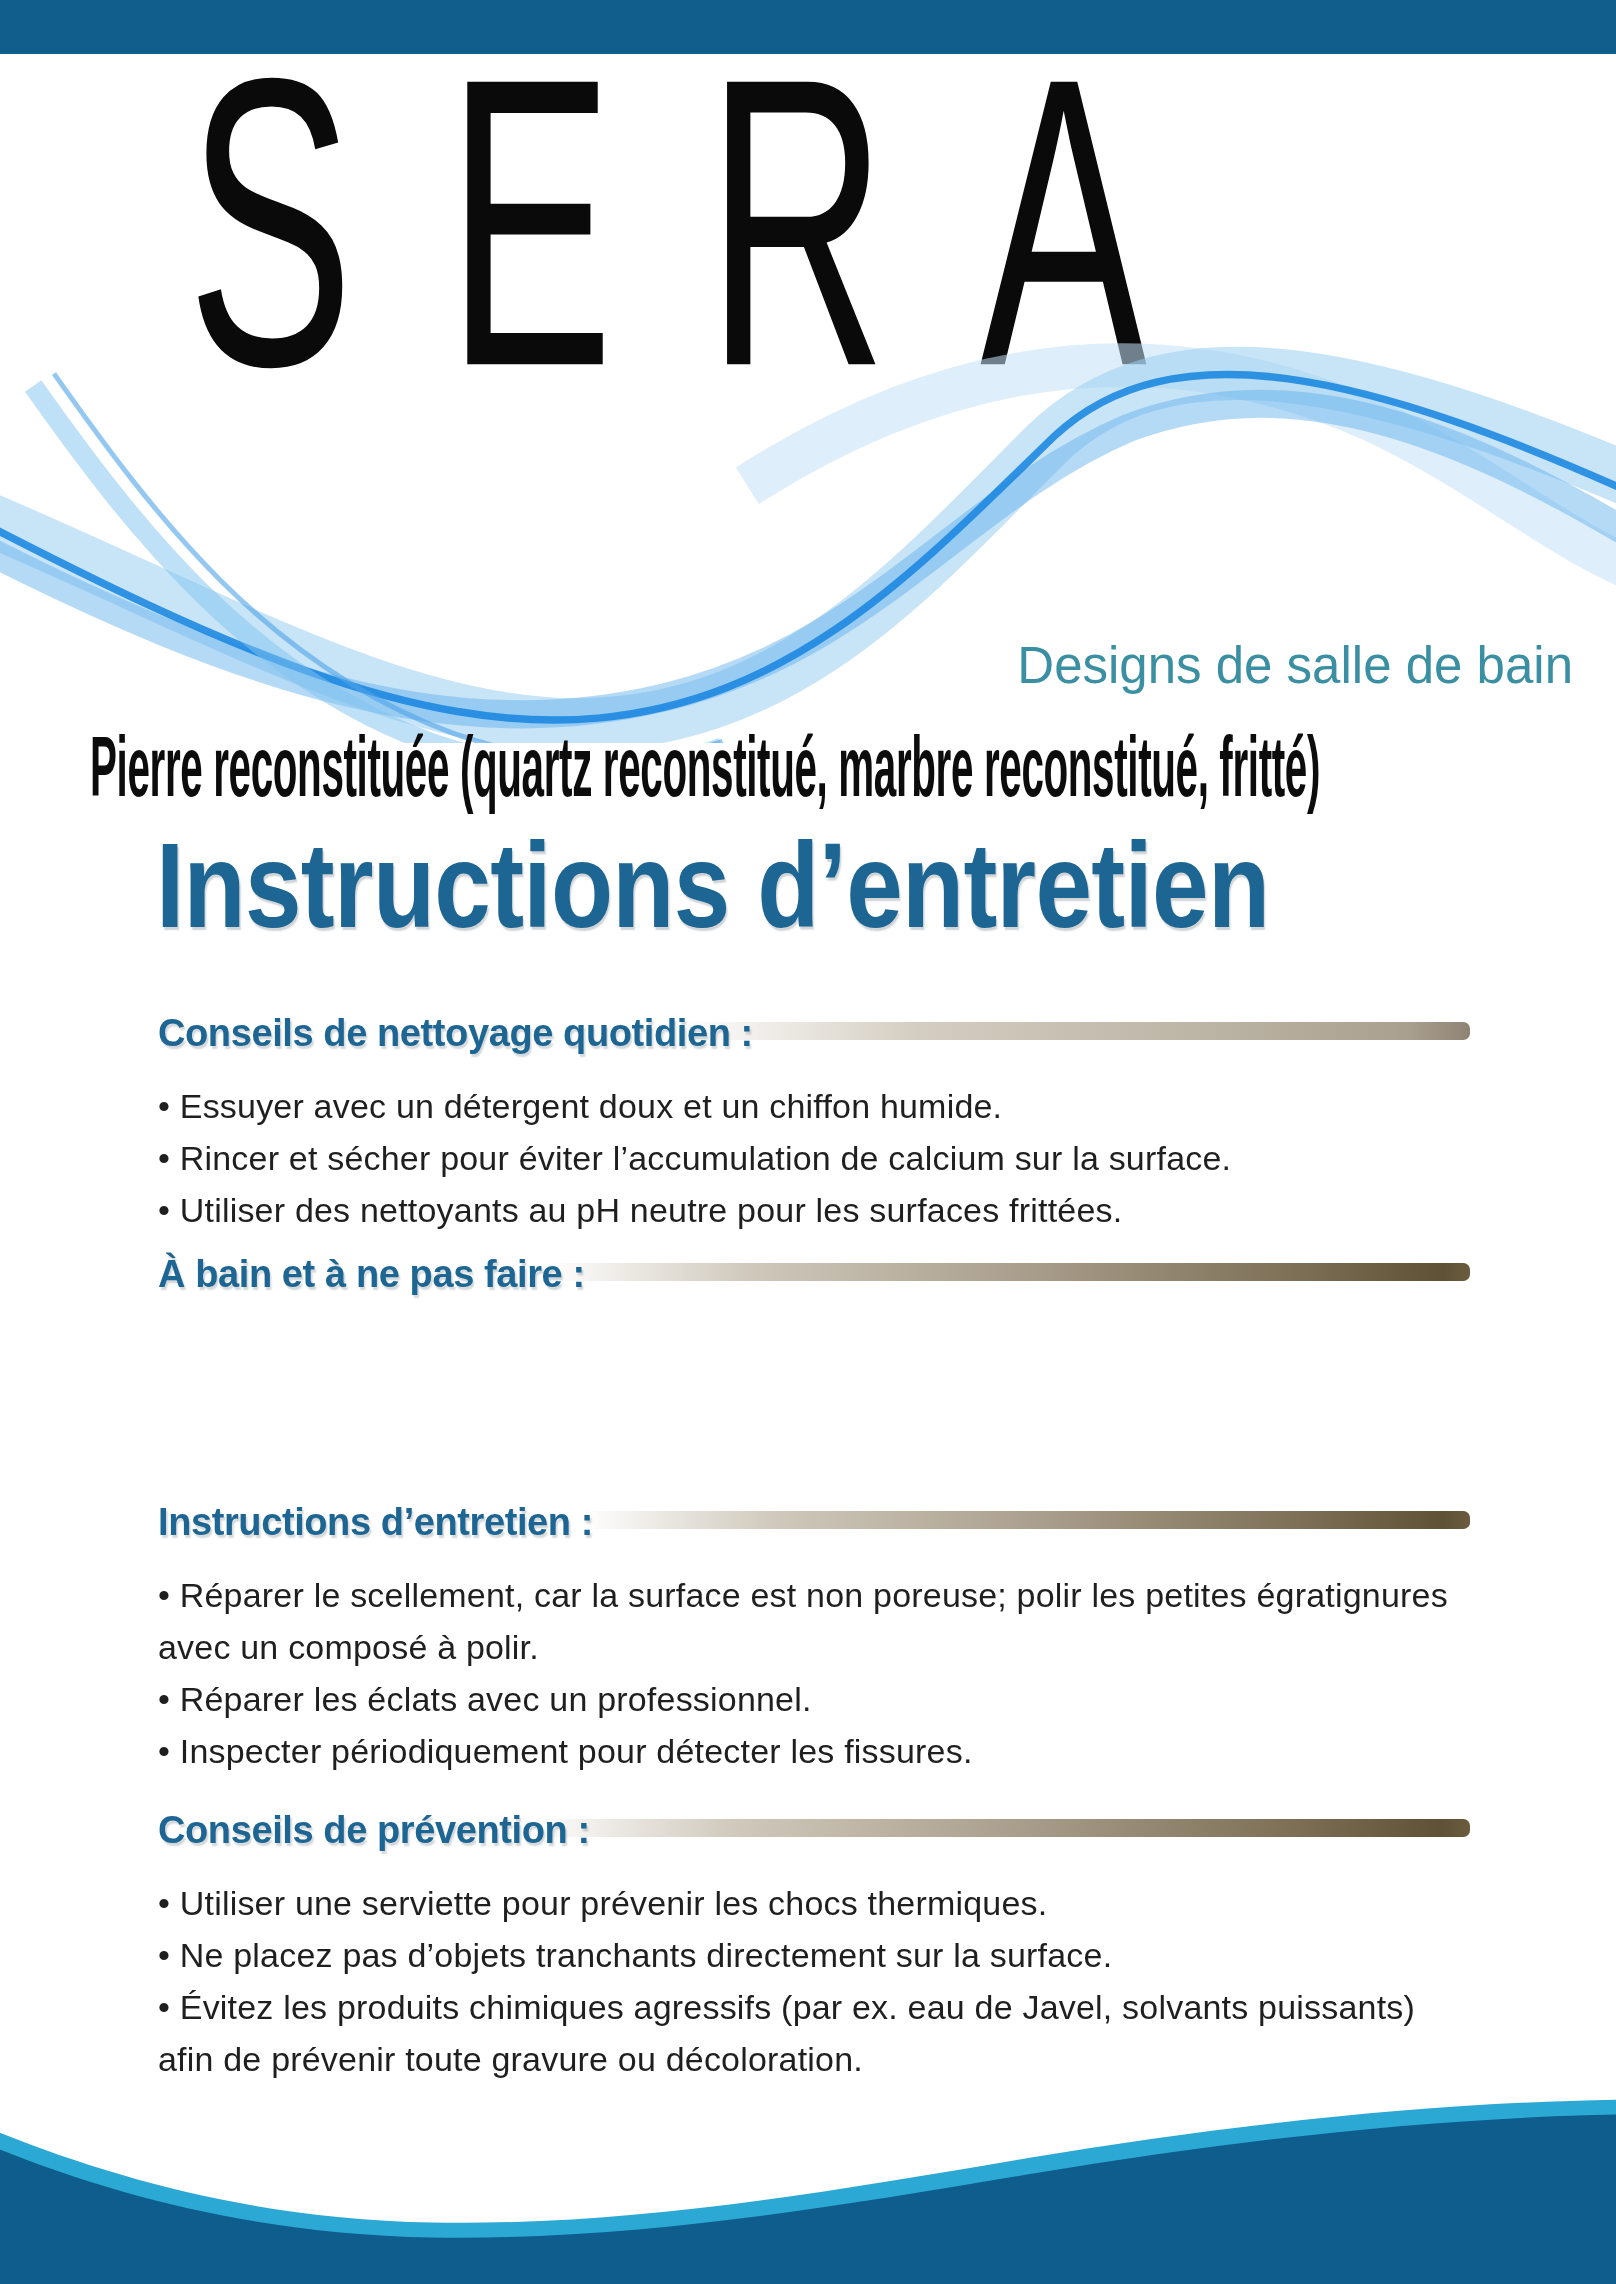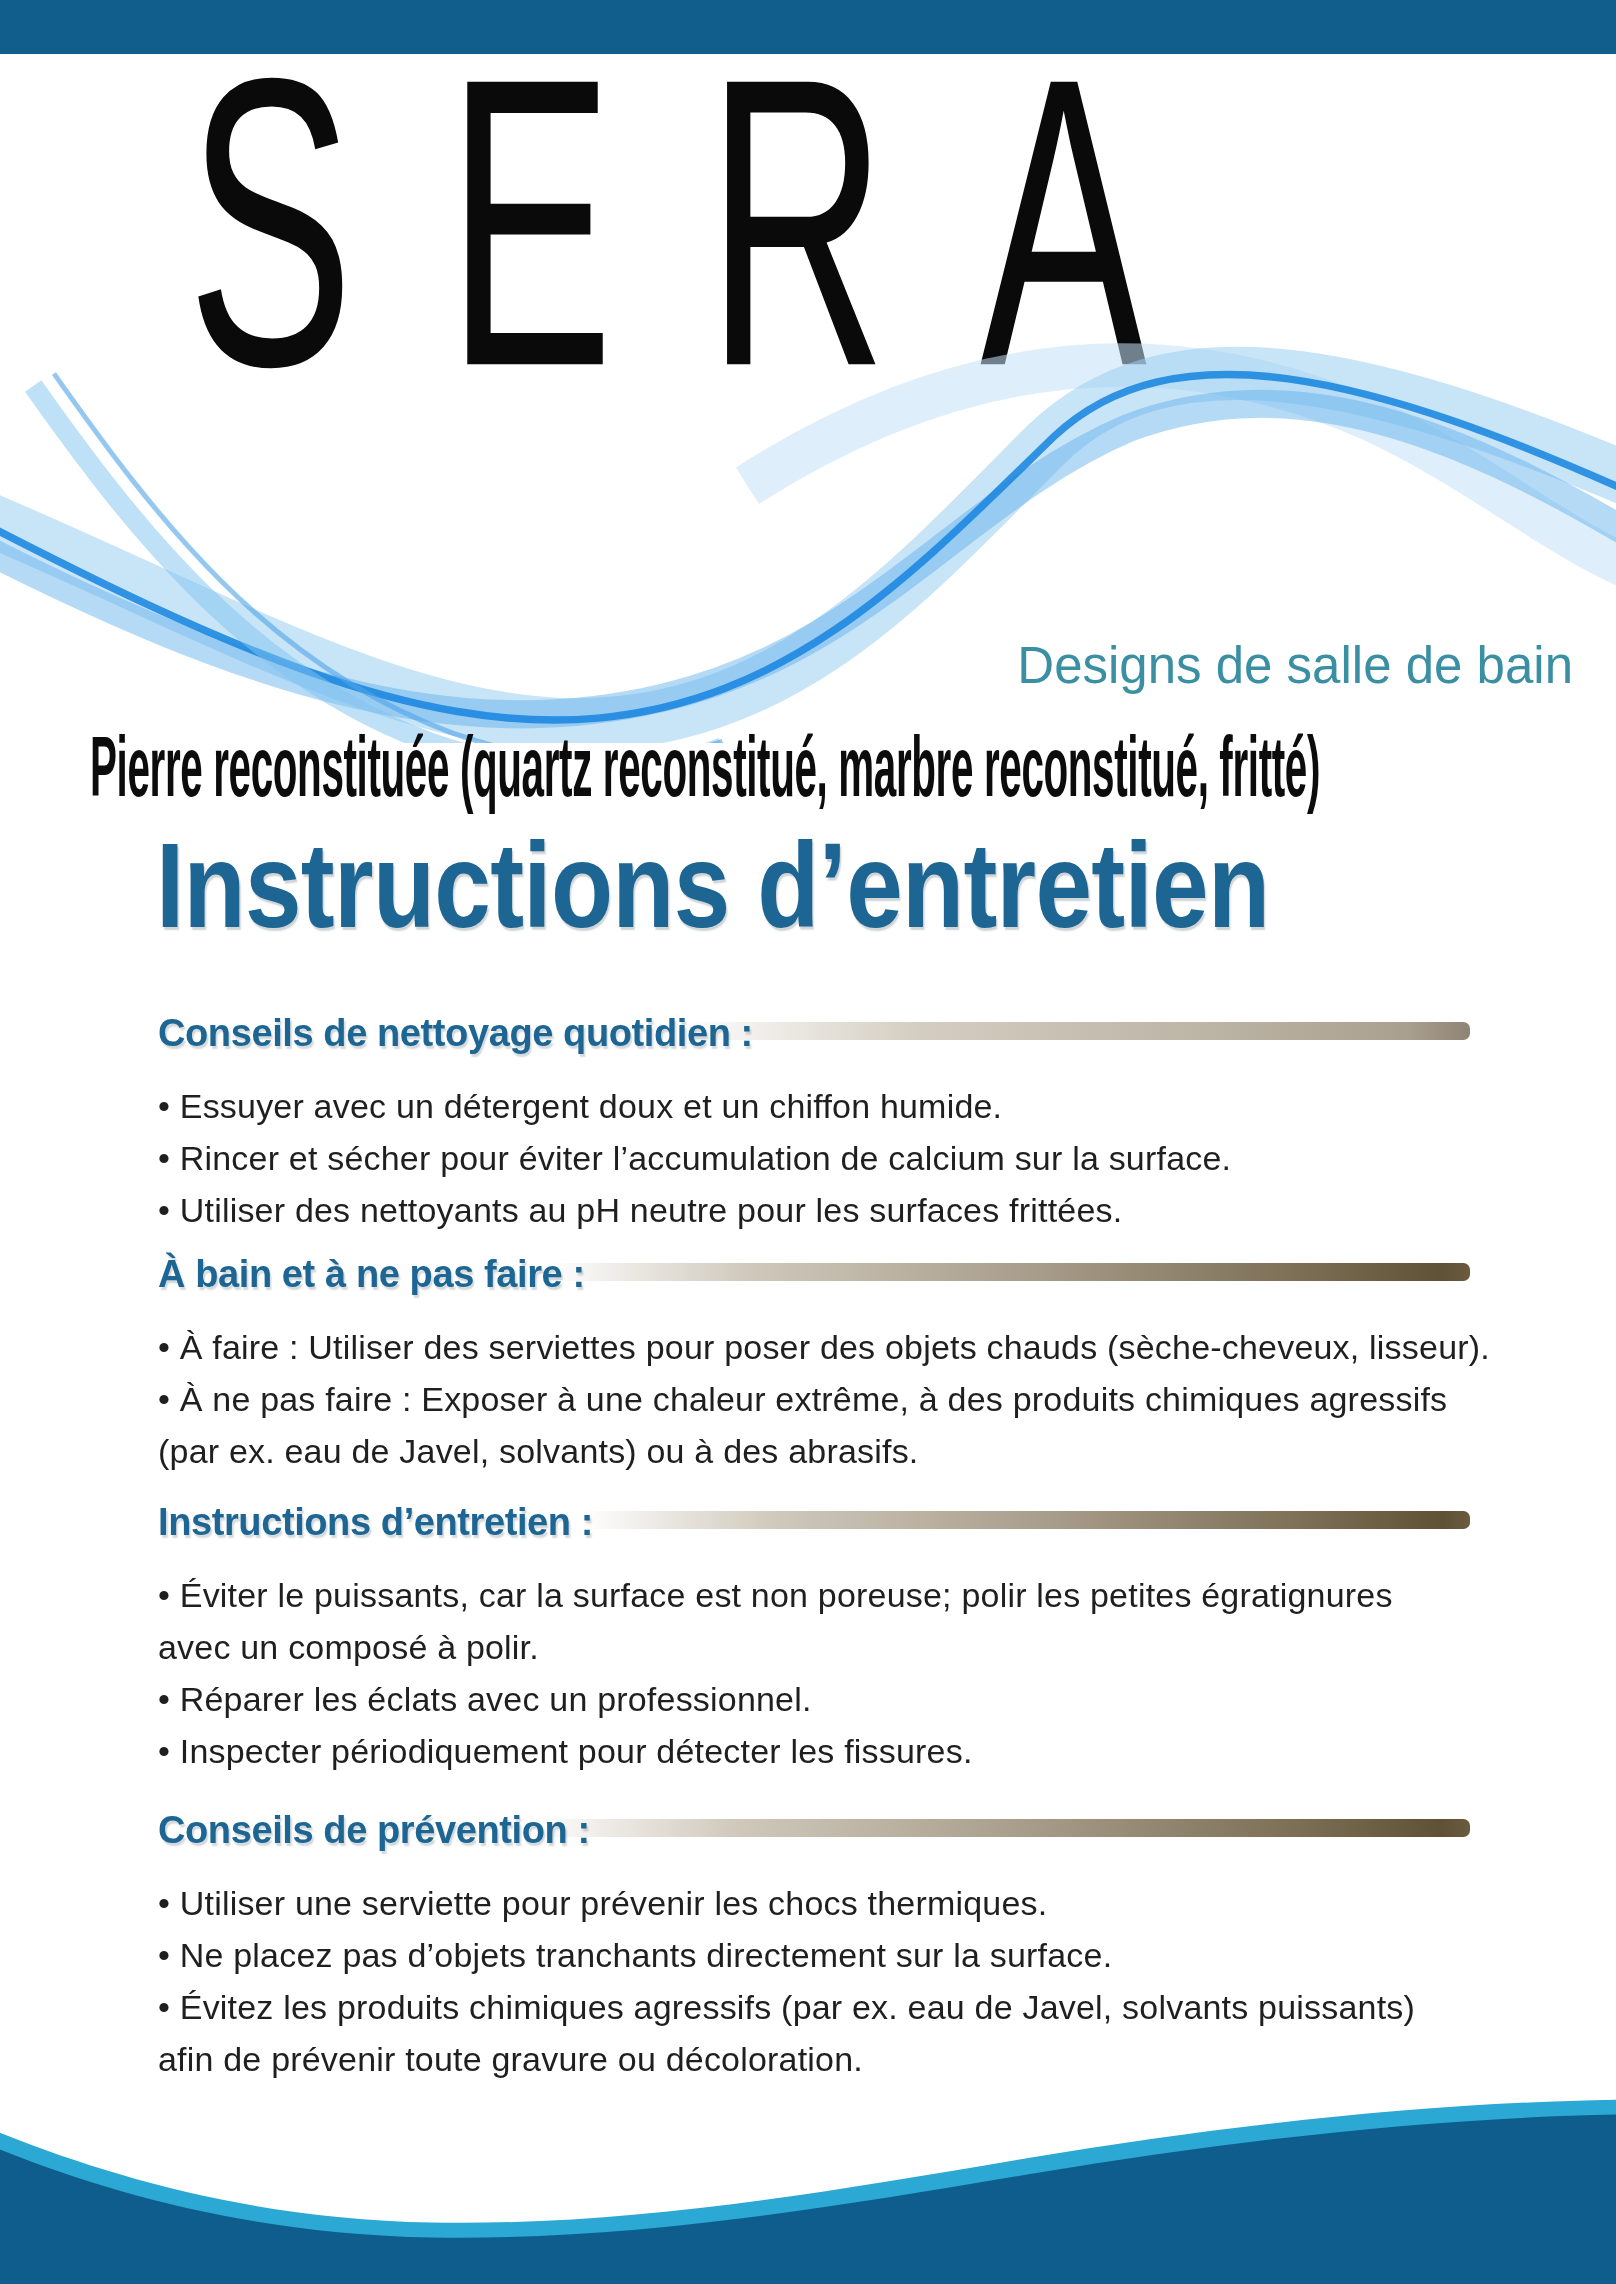--- a/index.html
+++ b/index.html
@@ -108,32 +108,27 @@
     <ul>
         <li>Essuyer avec un détergent doux et un chiffon humide.</li>
         <li>Rincer et sécher pour éviter l’accumulation de calcium sur la surface.</li>
         <li>Utiliser des nettoyants au pH neutre pour les surfaces frittées.</li>
       </ul>
   </div>
 
   <div class="section" id="section-1">
     <div class="rule-bar"></div>
     <h3>À bain et à ne pas faire :</h3>
-    <ul>
-        <li>À faire : Utiliser des serviettes pour poser des objets chauds (sèche-cheveux, lisseur).</li>
-        <li>À ne pas faire : Exposer à une chaleur extrême, à des produits chimiques agressifs
-(par ex. eau de Javel, solvants) ou à des abrasifs.</li>
-      </ul>
   </div>
 
   <div class="section" id="section-2">
     <div class="rule-bar"></div>
     <h3>Instructions d’entretien :</h3>
     <ul>
-        <li>Éviter le puissants, car la surface est non poreuse; polir les petites égratignures
+        <li>Réparer le scellement, car la surface est non poreuse; polir les petites égratignures
 avec un composé à polir.</li>
         <li>Réparer les éclats avec un professionnel.</li>
         <li>Inspecter périodiquement pour détecter les fissures.</li>
       </ul>
   </div>
 
   <div class="section" id="section-3">
     <div class="rule-bar"></div>
     <h3>Conseils de prévention :</h3>
     <ul>

